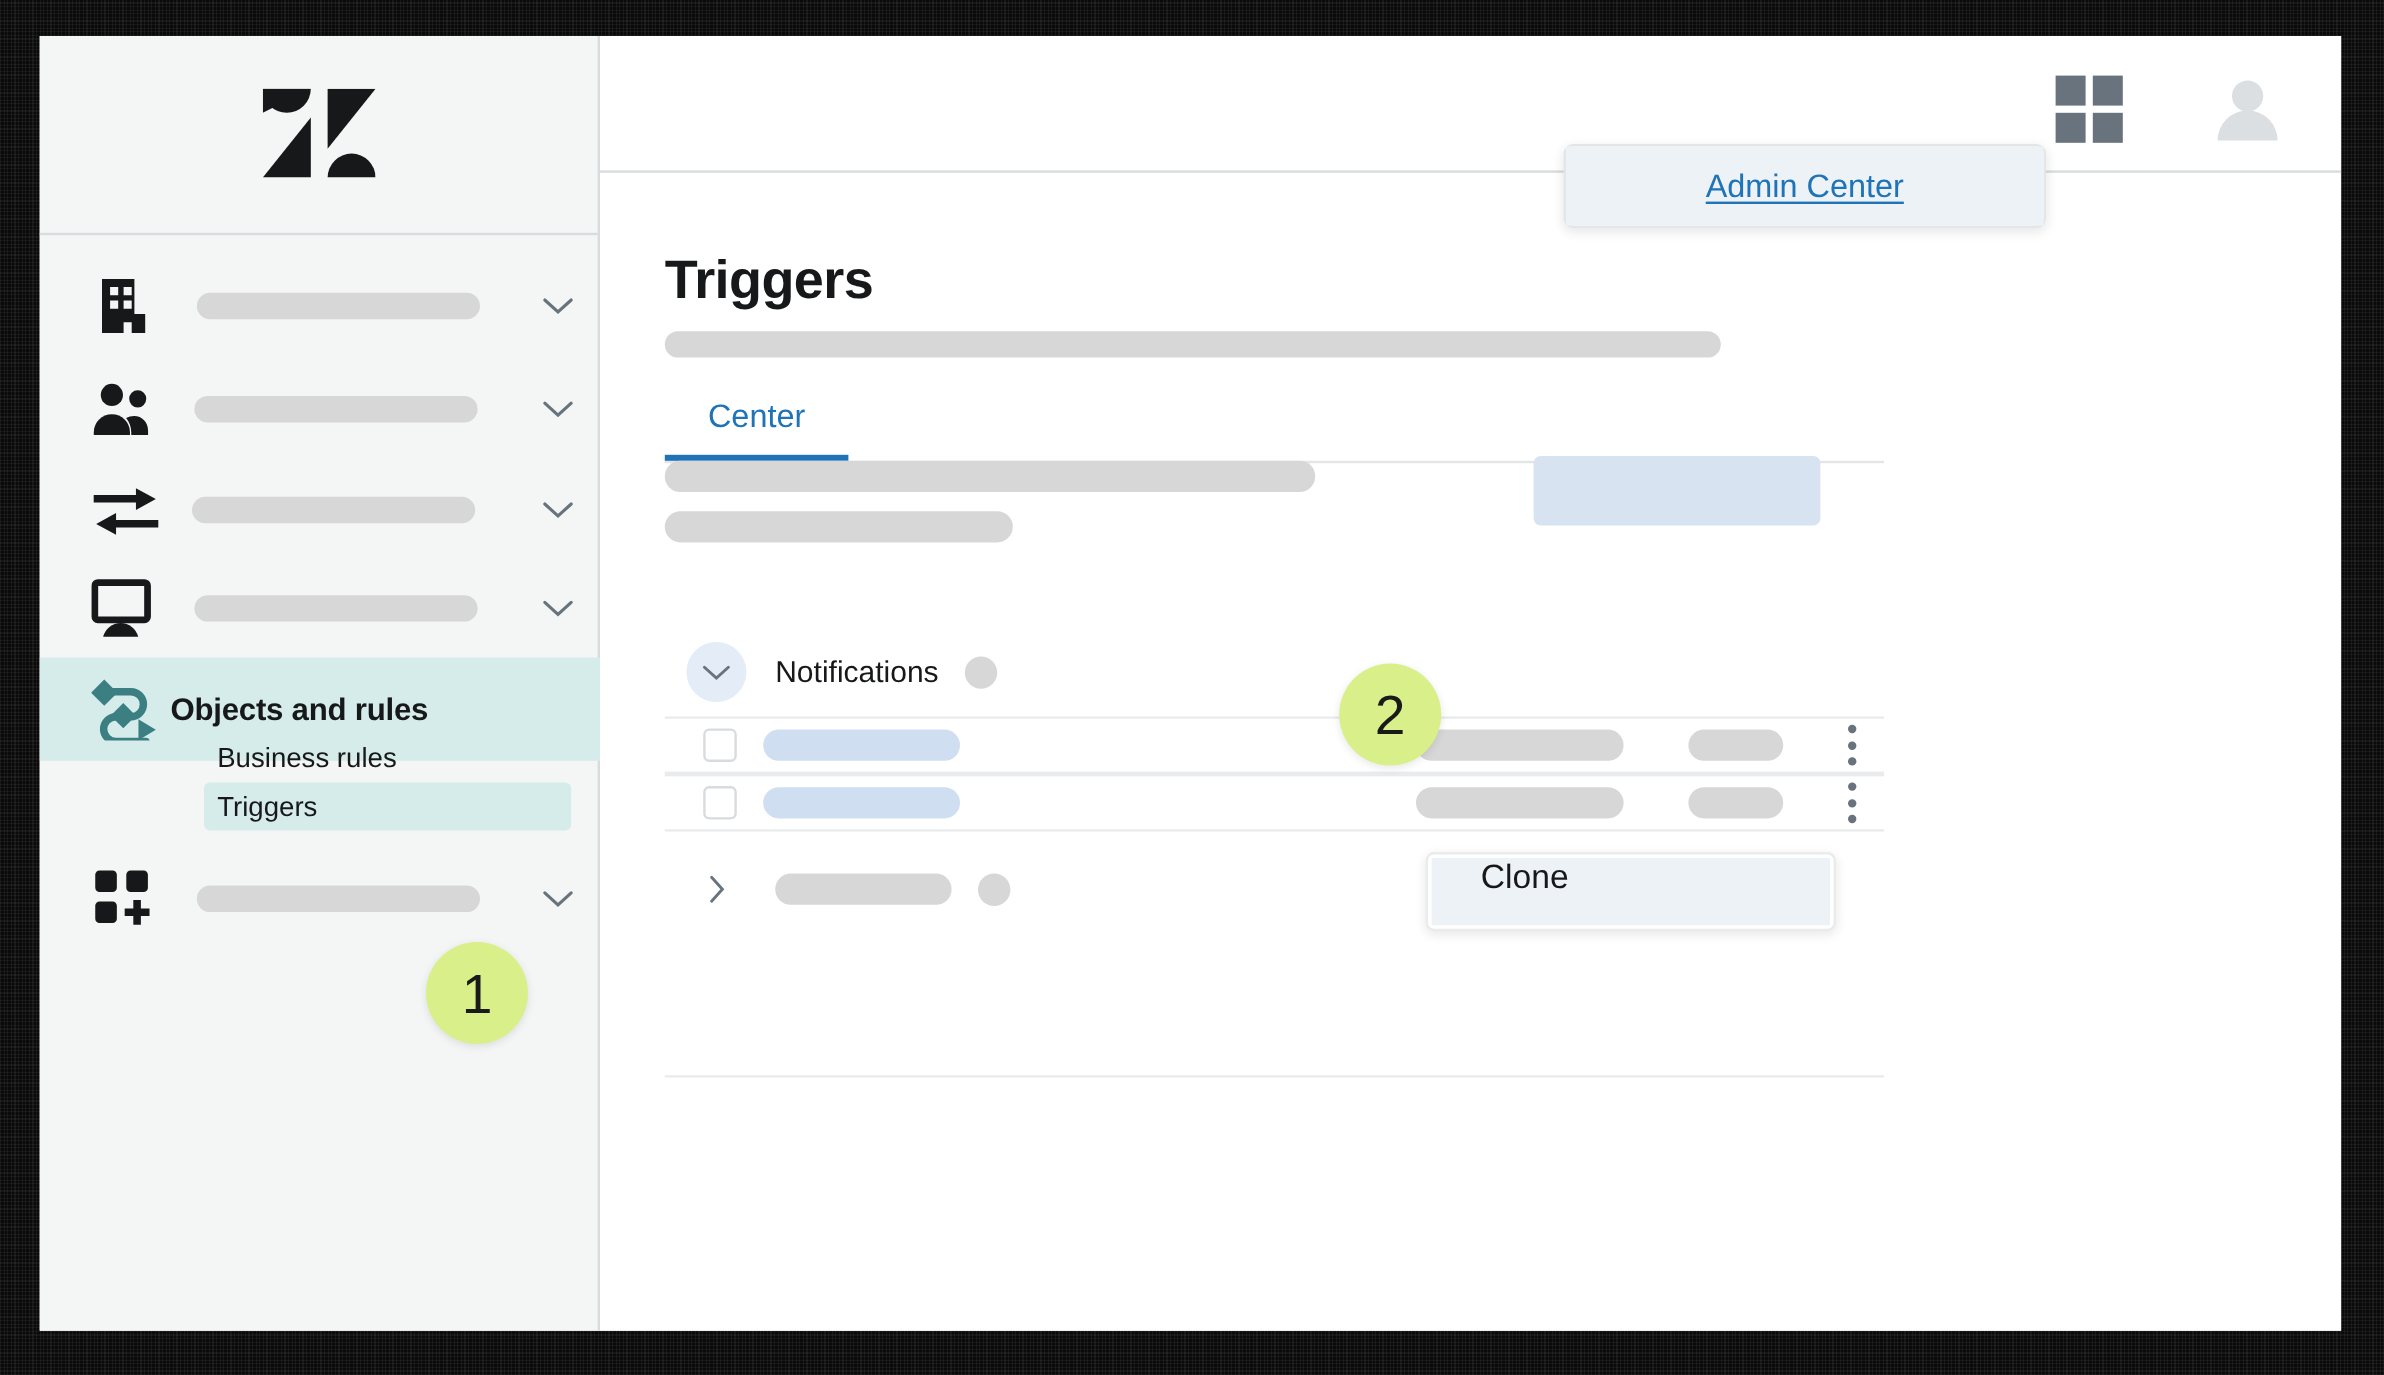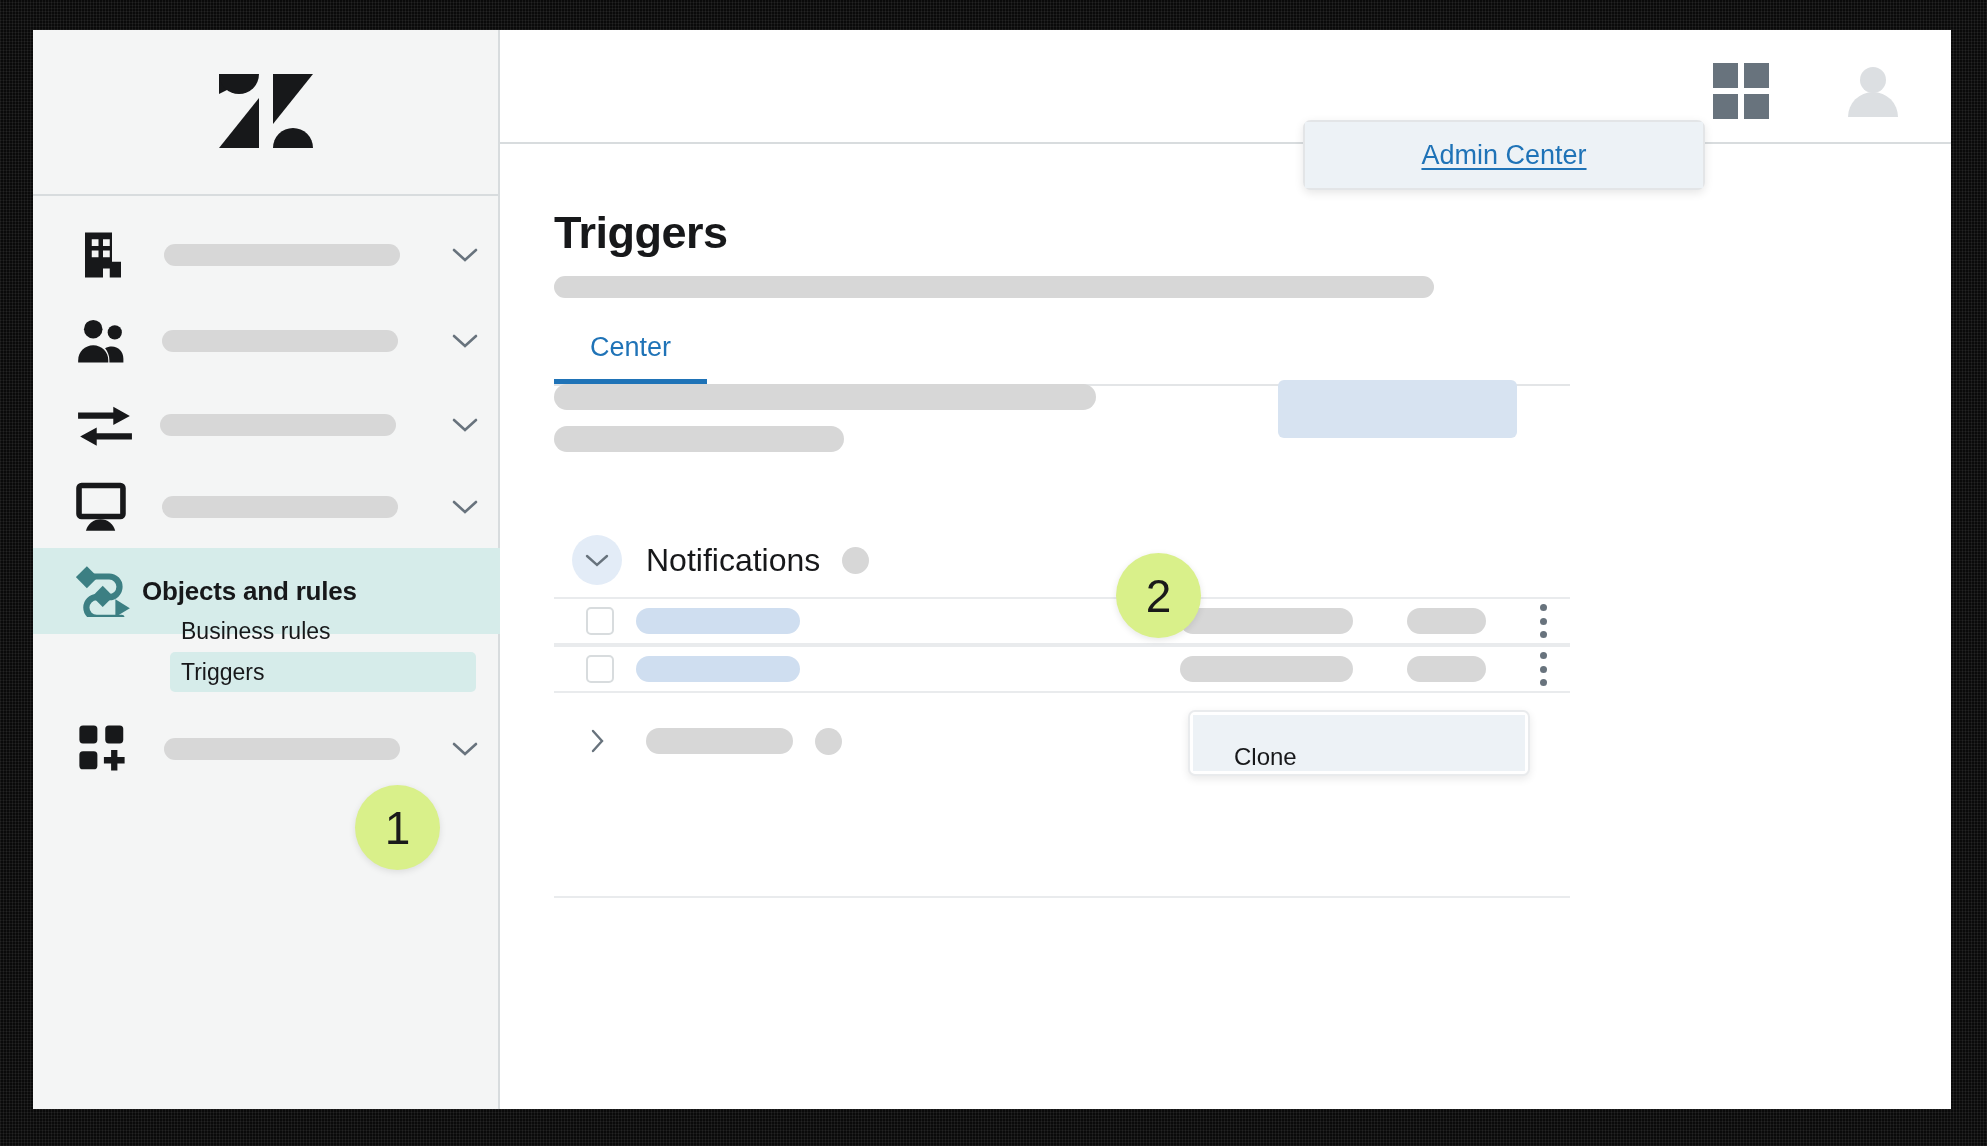--- a/index.html
+++ b/index.html
@@ -310,21 +310,21 @@
     background: #e3ecf7;
     display: flex;
     align-items: center;
     justify-content: center;
     margin-left: 18px;
     flex: none;
   }
   .group-toggle.plain { background: transparent; }
   .group-label {
     margin-left: 24px;
-    font-size: 32px;
+    font-size: 25px;
     color: #17181a;
   }
   .group-ph-pill {
     margin-left: 22px;
     width: 27px;
     height: 27px;
     border-radius: 14px;
     background: #d7d7d7;
     flex: none;
   }
@@ -429,24 +429,24 @@
     box-shadow: 0 3px 9px rgba(0,0,0,0.09);
     box-sizing: border-box;
     padding: 3px;
     z-index: 25;
   }
   #clone-item {
     width: 100%;
     height: 100%;
     background: #edf2f6;
     display: flex;
-    align-items: flex-end;
+    align-items: flex-start;
     padding-left: 41px;
     box-sizing: border-box;
-    font-size: 24px;
+    font-size: 28px;
     color: #17181a;
   }
 
   
   .callout {
     position: absolute;
     border-radius: 50%;
     background: #d9f08a;
     display: flex;
     align-items: center;

